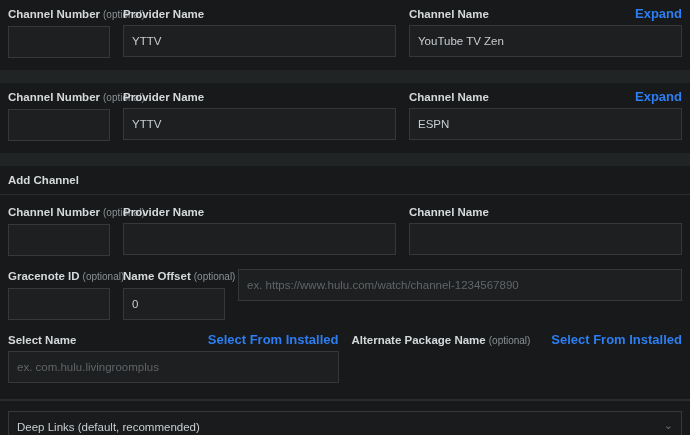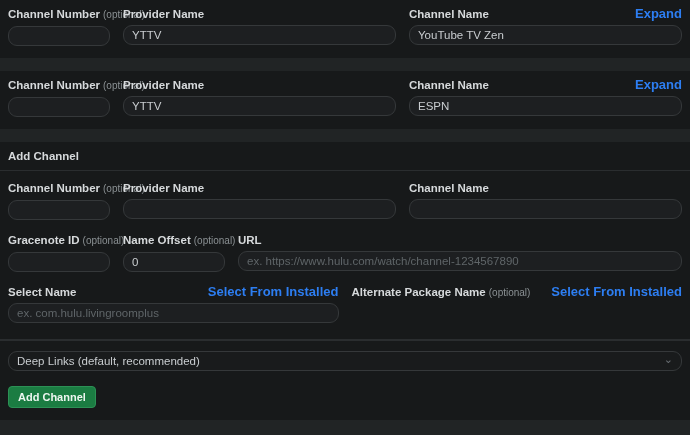--- a/index.html
+++ b/index.html
@@ -19,24 +19,24 @@
   .field { display: flex; flex-direction: column; min-width: 0; }
   .w-sm { width: 102px; flex: none; }
   .grow { flex: 1; }
   .label-line {
     display: flex; align-items: baseline; justify-content: space-between;
     margin-bottom: 4px; line-height: 14px; white-space: nowrap;
   }
   .lbl { font-size: 11.5px; font-weight: 700; color: #d6d9db; }
   .opt { font-size: 10px; font-weight: 400; color: #8b9194; margin-left: 3px; }
   input, .select {
-    width: 100%; height: 20px;
+    width: 100%; height: 32px;
     background: #1d1f21;
     border: 1px solid #35383a;
-    border-radius: 9px;
+    border-radius: 0;
     color: #c9cdd0;
     font-family: "Liberation Sans", sans-serif;
     font-size: 11.5px;
     padding: 0 8px;
     outline: none;
   }
   input::placeholder { color: #5f6568; opacity: 1; }
   .link {
     color: #2d7ef2; font-size: 13px; font-weight: 700;
     text-decoration: none; white-space: nowrap;
@@ -152,23 +152,20 @@
         </div>
       <input type="text" style="">
     </div>
     <div class="field w-sm">
       <div class="label-line">
           <span class="lbl"><span>Name Offset</span><span class="opt">(optional)</span></span>
         </div>
       <input type="text" value="0" style="">
     </div>
     <div class="field grow">
-      <div class="label-line">
-          <span class="lbl">URL</span>
-        </div>
       <input type="text" placeholder="ex. https://www.hulu.com/watch/channel-1234567890" style="">
     </div>
   </div>
 
   
   <div class="row mt13">
     <div class="field grow">
       <div class="label-line">
         <span class="lbl">Select Name</span>
         <a href="#" class="link">Select From Installed</a>

